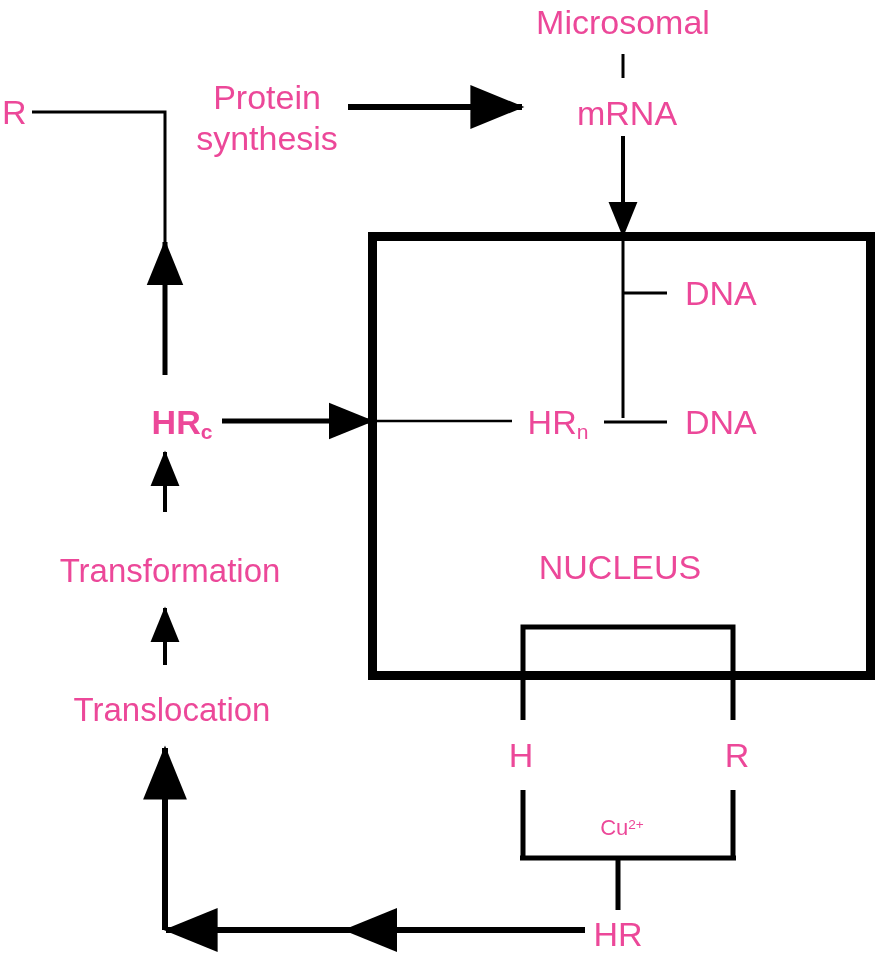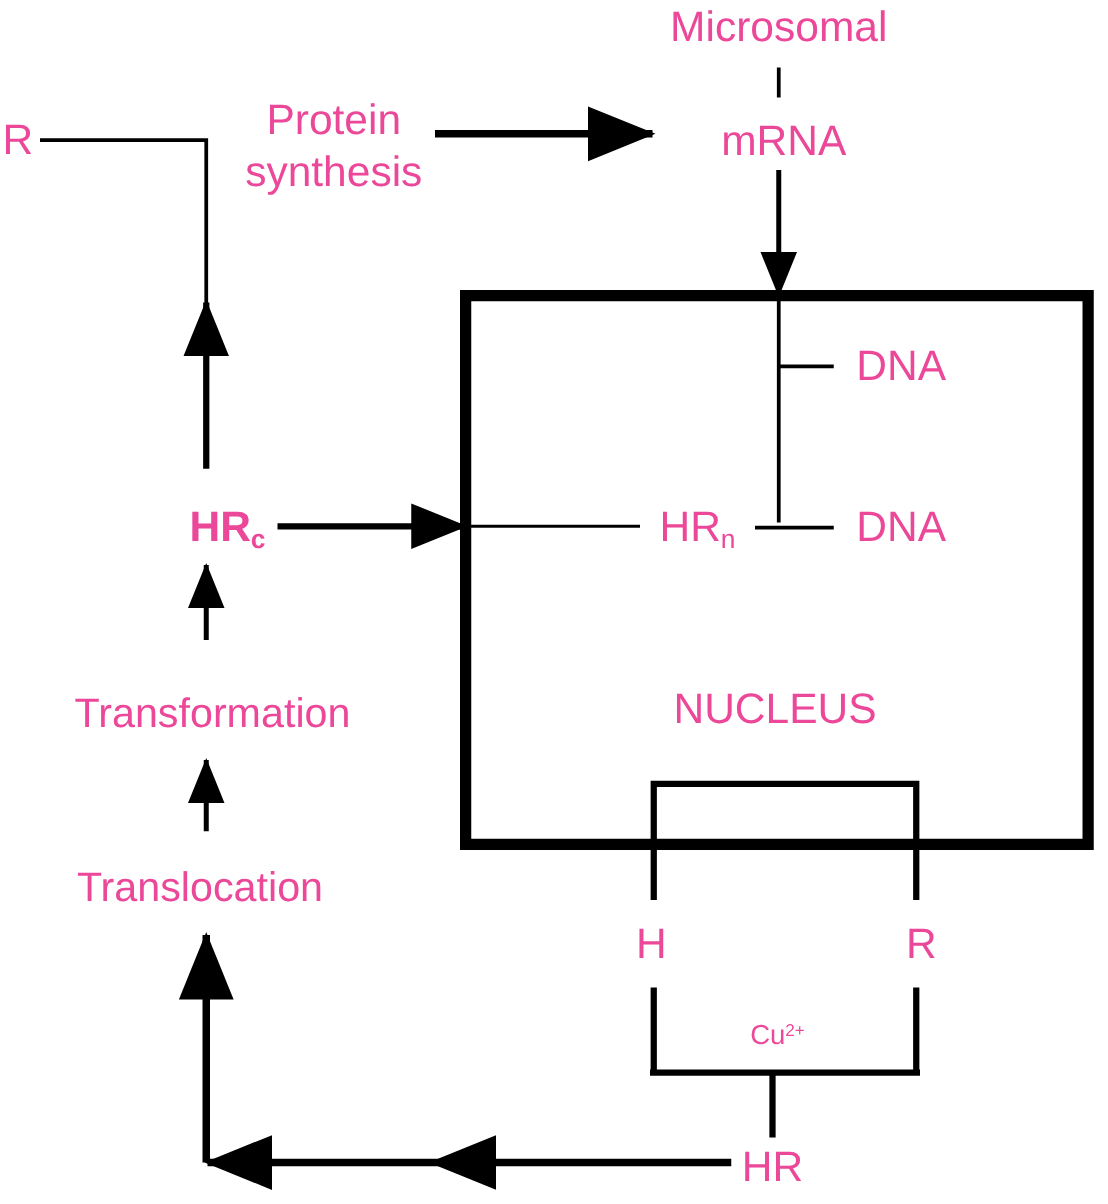--- a/index.html
+++ b/index.html
@@ -141,21 +141,21 @@
   </div>
 
   <div class="lbl lbl-c f34" style="left:620px; top:567px;">NUCLEUS</div>
 
   <div class="lbl lbl-c f34" style="left:182px; top:422px;font-weight:bold;">
     <span>HR</span><sub>c</sub>
   </div>
 
   <div class="lbl lbl-c f33" style="left:170px; top:570px;">Transformation</div>
 
-  <div class="lbl lbl-c f33" style="left:160px; top:709px;">Translocation</div>
+  <div class="lbl lbl-c f33" style="left:172px; top:709px;">Translocation</div>
 
   <div class="lbl lbl-c f34" style="left:521px; top:755px;">H</div>
 
   <div class="lbl lbl-c f34" style="left:737px; top:755px;">R</div>
 
   <div class="lbl lbl-c f26" style="left:622px; top:828px;">
     <span>Cu</span><sup>2+</sup>
   </div>
 
   <div class="lbl lbl-c f34" style="left:618px; top:934px;">HR</div>

